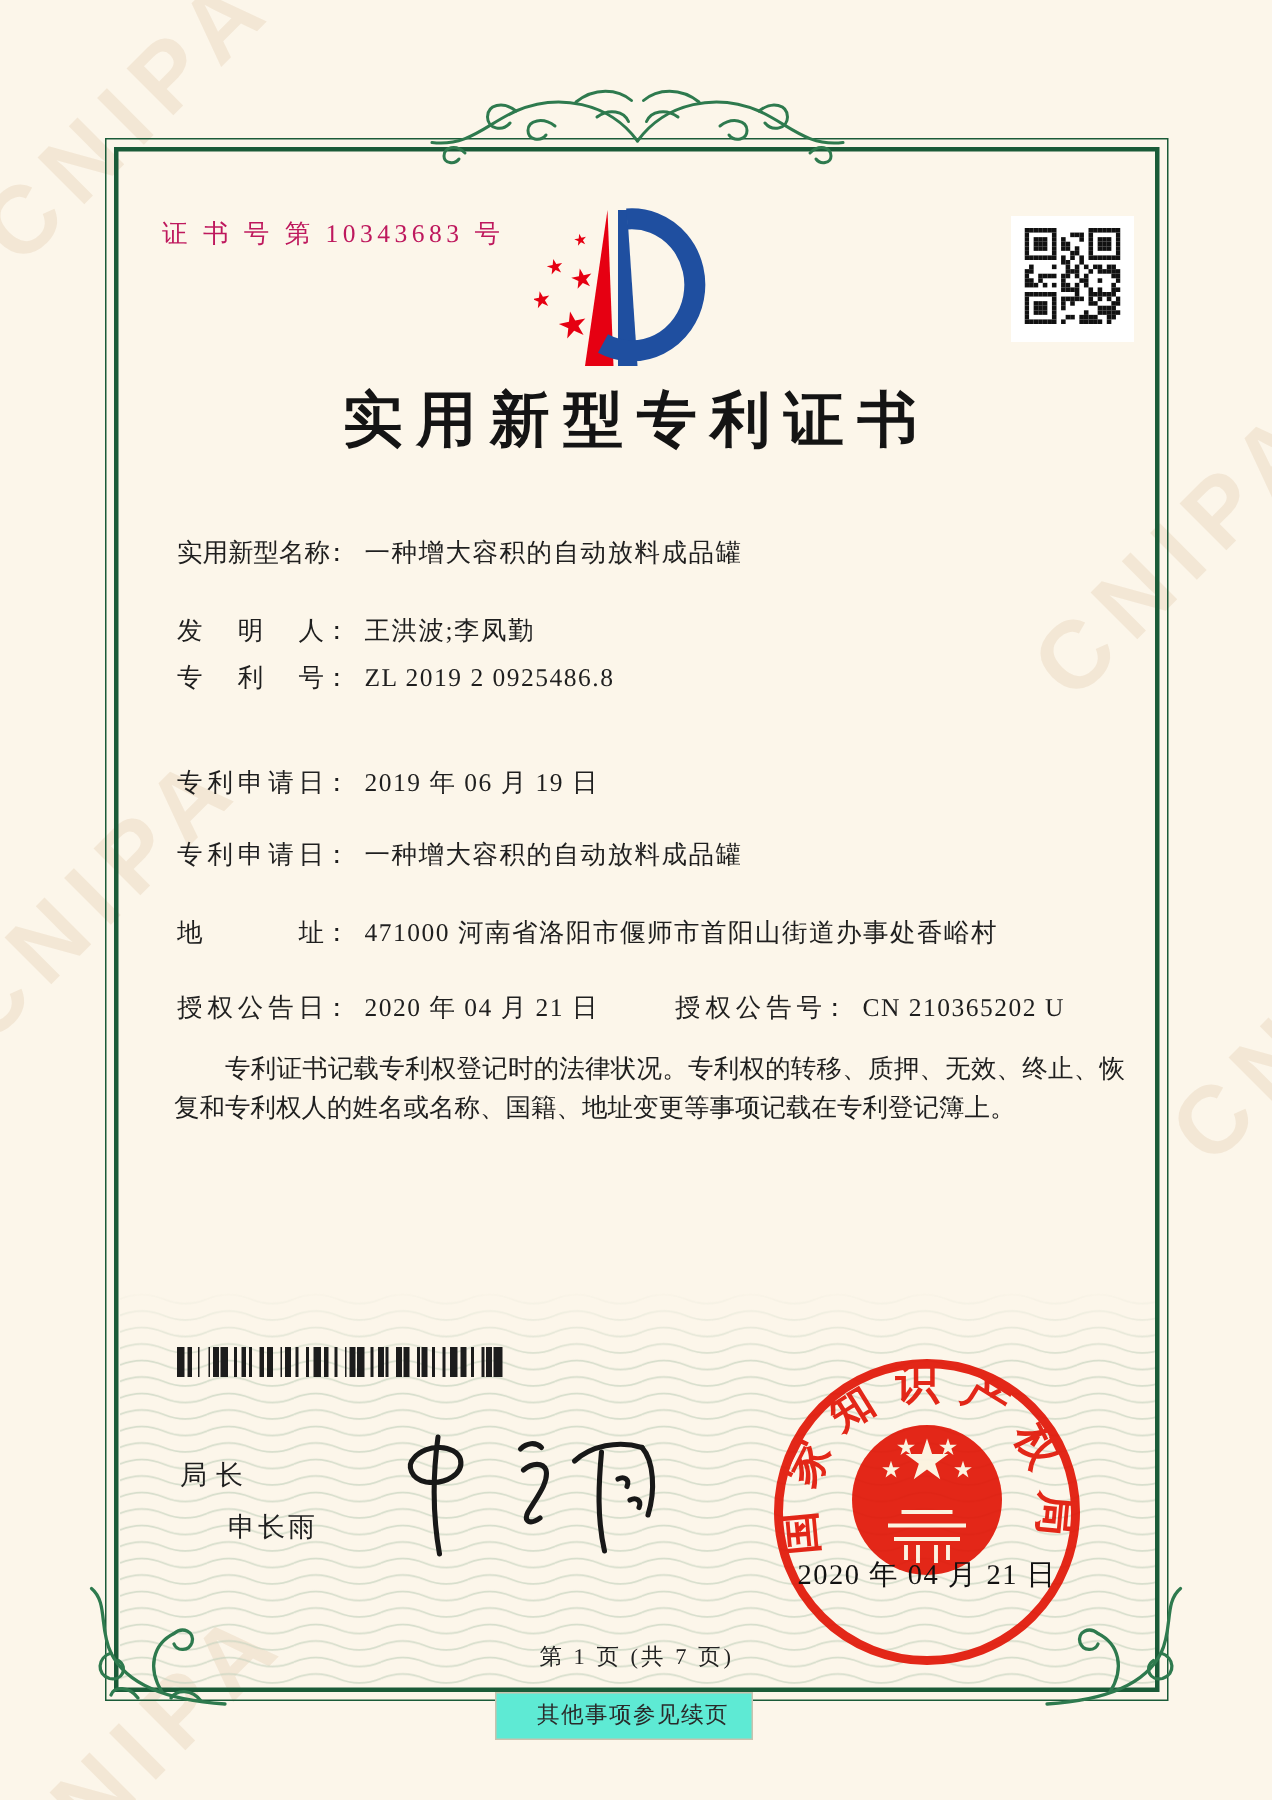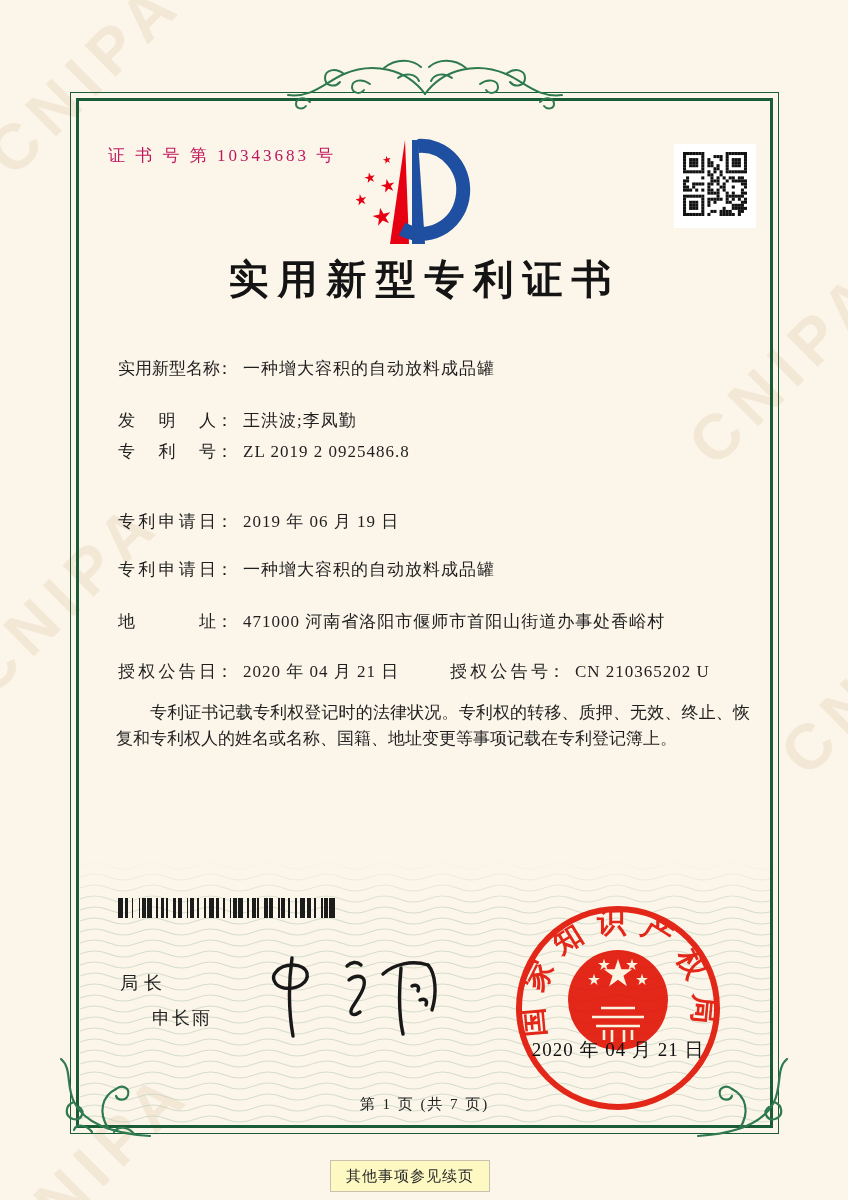--- a/index.html
+++ b/index.html
@@ -39,22 +39,22 @@
   .waves{left:80px;top:860px;width:690px;height:266px;
     -webkit-mask-image:linear-gradient(to bottom,transparent,black 48px);
     mask-image:linear-gradient(to bottom,transparent,black 48px);}
   .barcode{left:118px;top:898px;width:222px;height:20px;display:flex;align-items:stretch;}
   .barcode span{display:block;height:100%;}
   .sig-role{left:120px;top:971px;font-size:18px;letter-spacing:6px;}
   .sig-name{left:120px;top:1006px;font-size:18px;letter-spacing:2px;margin-left:32px;}
   .seal-date{left:520px;top:1037px;width:196px;text-align:center;font-size:19px;letter-spacing:1px;color:#111;}
   .footer-page{left:70px;top:1095px;width:709px;text-align:center;font-size:15px;letter-spacing:2px;color:#222;}
   .note-box{
-    left:330px;top:1160px;width:158px;height:30px;line-height:30px;text-align:center;
-    background:#fef9c3;border:1px solid #c9c2ae;font-size:15px;letter-spacing:1px;color:#2a2a2a;
+    left:330px;top:1128px;width:158px;height:30px;line-height:30px;text-align:center;
+    background:#5eead4;border:1px solid #c9c2ae;font-size:15px;letter-spacing:1px;color:#2a2a2a;padding-left:12px;
   }
 </style>
 </head>
 <body>
 
 <div class="wm" style="left:-38px;top:40px;">CNIPA</div>
 <div class="wm" style="left:664px;top:330px;">CNIPA</div>
 <div class="wm" style="left:-60px;top:560px;">CNIPA</div>
 <div class="wm" style="left:756px;top:640px;">CNIPA</div>
 <div class="wm" style="left:-30px;top:1130px;">CNIPA</div>

